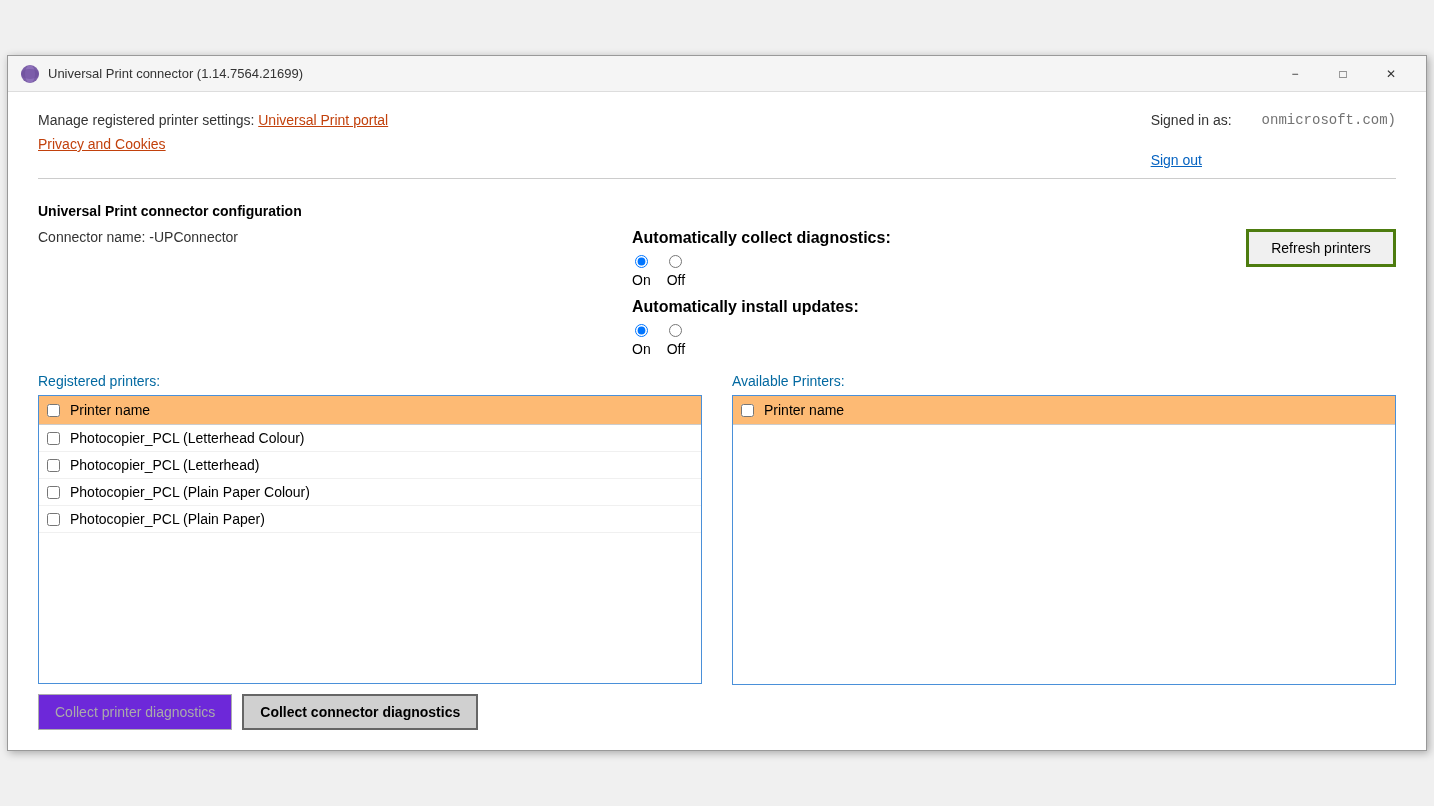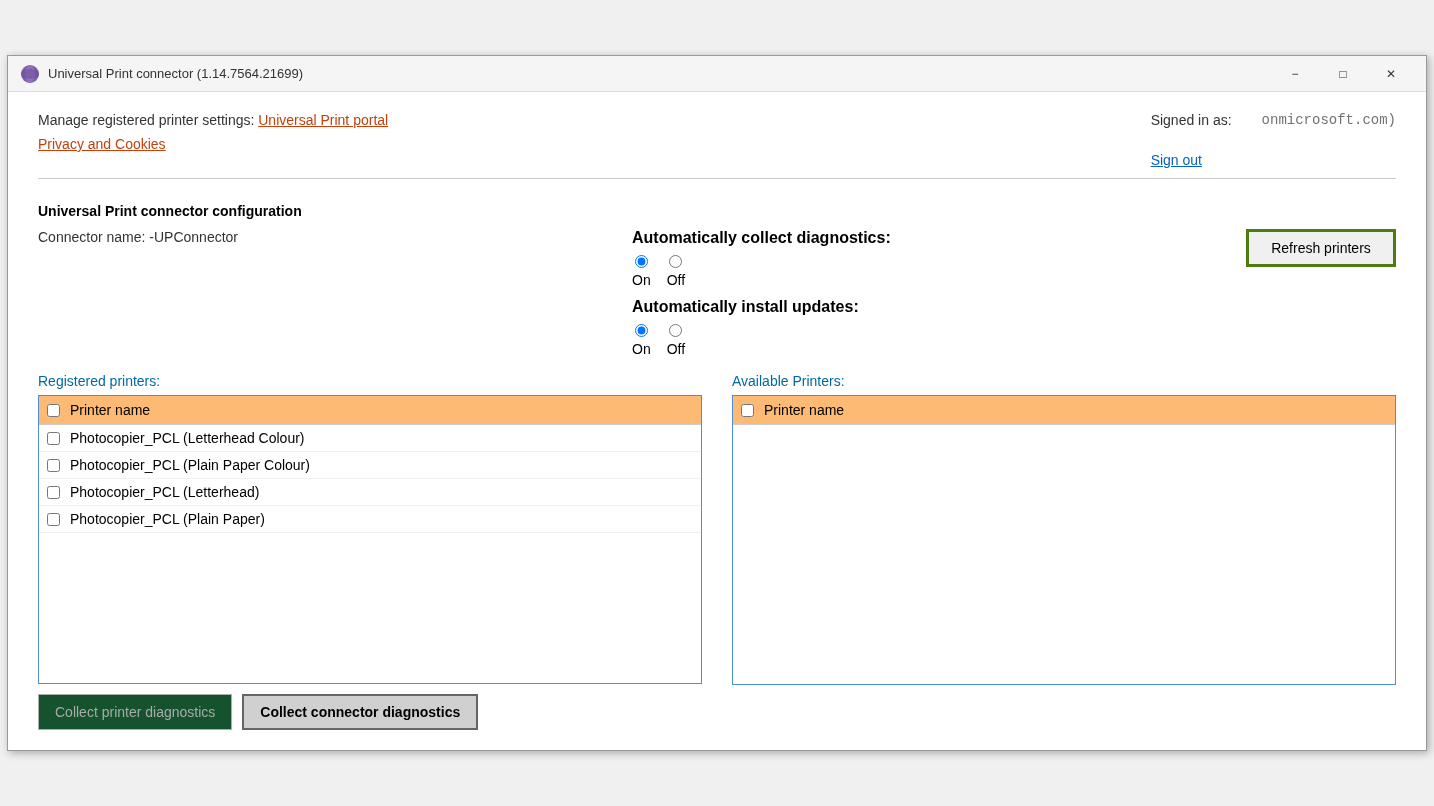--- a/index.html
+++ b/index.html
@@ -150,21 +150,21 @@
       font-size: 14px;
       border-bottom: 1px solid #f0f0f0;
     }
     .list-item input[type=checkbox] { margin-right: 10px; }
     .panel-buttons {
       display: flex;
       gap: 10px;
       margin-top: 10px;
     }
     .panel-btn {
-      background: #14532d;
+      background: #6d28d9;
       border: 1px solid #adadad;
       padding: 8px 16px;
       font-size: 14px;
       cursor: pointer;
       min-width: 140px;
     }
     .panel-btn:disabled { color: #aaa; cursor: default; }
     .panel-btn.active {
       background: #d0d0d0;
       border: 2px solid #666;
@@ -267,25 +267,25 @@
           <div class="list-header">
             <input type="checkbox" style="">
             <span>Printer name</span>
           </div>
           <div class="list-item">
             <input type="checkbox" style="">
             <span>Photocopier_PCL (Letterhead Colour)</span>
           </div>
           <div class="list-item">
             <input type="checkbox" style="">
+            <span>Photocopier_PCL (Letterhead)</span>
+          </div>
+          <div class="list-item">
+            <input type="checkbox" style="">
             <span>Photocopier_PCL (Plain Paper Colour)</span>
-          </div>
-          <div class="list-item">
-            <input type="checkbox" style="">
-            <span>Photocopier_PCL (Letterhead)</span>
           </div>
           <div class="list-item">
             <input type="checkbox" style="">
             <span>Photocopier_PCL (Plain Paper)</span>
           </div>
         </div>
         <div class="panel-buttons">
           <button class="panel-btn" disabled="">Collect printer diagnostics</button>
           <button class="panel-btn active">Collect connector diagnostics</button>
         </div>

